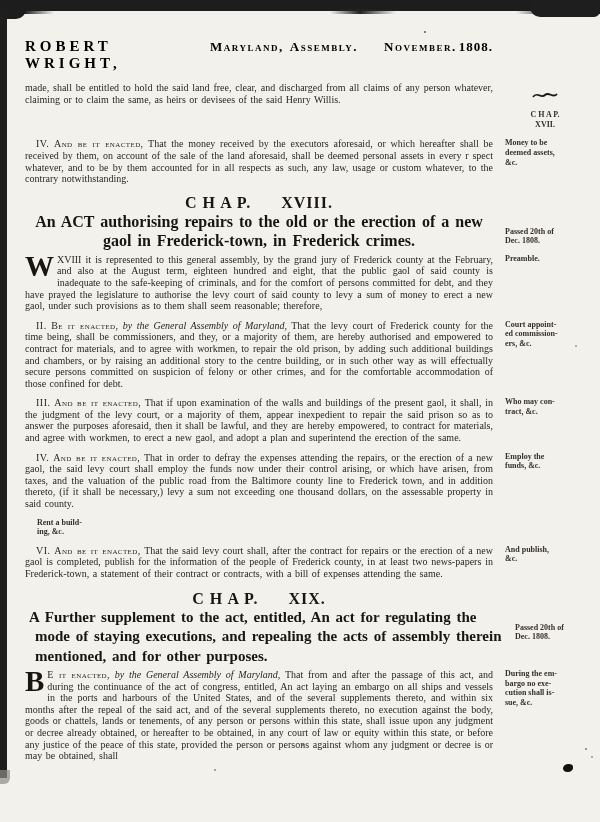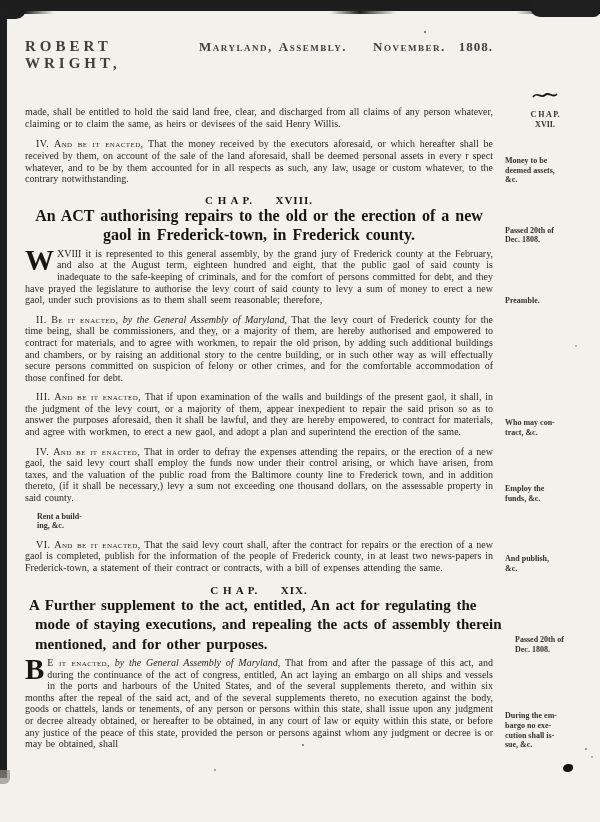--- a/index.html
+++ b/index.html
@@ -16,45 +16,45 @@
     background:linear-gradient(90deg,#1d1d1d 0%,#1d1d1d 4%,transparent 9%,transparent 55%,#222 60%,transparent 66%,transparent 86%,#1d1d1d 92%,#1d1d1d 100%);}
   .top-edge-blob-right{position:absolute;right:0;top:0;width:70px;height:17px;background:#1e1e1e;border-radius:0 0 6px 10px;}
   .top-edge-blob-left{position:absolute;left:0;top:0;width:26px;height:19px;background:#1d1d1d;border-radius:0 0 10px 4px;}
   .left-edge{position:absolute;left:0;top:8px;width:7px;height:770px;background:#1e1e1e;}
   .left-edge-fade{position:absolute;left:0;top:770px;width:10px;height:14px;background:#8d8b86;border-radius:0 0 6px 0;opacity:.7;}
   .ink-blot{position:absolute;left:563px;top:764px;width:10px;height:8px;background:#15130f;border-radius:60% 45% 55% 50%;}
   .speck{position:absolute;border-radius:50%;}
 
   
   .content{position:absolute;left:25px;top:38px;width:560px;}
-  .row{display:flex;align-items:flex-end;}
+  .row{display:flex;align-items:flex-start;}
   .main{width:468px;flex:0 0 468px;}
   .note{width:80px;flex:0 0 80px;padding-left:12px;font-size:8px;line-height:9.6px;
         color:#35302a;white-space:pre-line;font-weight:bold;}
   .note.center{text-align:center;}
 
   
-  .header-row{display:flex;justify-content:center;align-items:baseline;width:468px;margin:0 0 10px 0;color:#404040;}
+  .header-row{display:flex;justify-content:center;align-items:baseline;width:468px;margin:0 0 10px 0;color:#000000;}
   .hdr-name{font-size:15px;letter-spacing:4px;font-weight:bold;}
   .hdr-sc{font-size:13px;font-variant:small-caps;letter-spacing:1.5px;font-weight:bold;margin-left:6px;}
   .hdr-month{margin-left:26px;}
-  .hdr-year{font-size:13px;margin-left:13px;font-weight:bold;letter-spacing:1px;}
+  .hdr-year{font-size:13px;margin-left:2px;font-weight:bold;letter-spacing:1px;}
 
   
   .para{font-size:10px;line-height:11.6px;text-align:justify;word-spacing:1px;}
   .para.indent{text-indent:11px;}
   .sc{font-variant:small-caps;letter-spacing:.4px;}
   .it{font-style:italic;}
   .num{letter-spacing:.5px;}
   .gap8{margin-top:8px;}
   .gap9{margin-top:9px;}
   .gap10{margin-top:10px;}
   .gap3{margin-top:3px;}
 
-  .chap-heading{font-size:11px;letter-spacing:1px;text-align:center;white-space:pre;
+  .chap-heading{font-size:16px;letter-spacing:1px;text-align:center;white-space:pre;
     color:#19160f;font-weight:bold;width:468px;}
   .act-title{font-size:16px;line-height:19.5px;font-weight:bold;text-align:center;color:#19160f;word-spacing:2px;}
   .act-title.left{text-align:left;font-size:15px;text-indent:-6px;padding-left:10px;}
   .passed-note{margin-top:15px;}
 
   .dropcap{float:left;font-size:29px;line-height:23px;font-weight:bold;color:#19160f;
     padding:1px 3px 0 0;}
   .squiggle{display:block;margin:0 auto 1px auto;}
 </style>
 </head>
@@ -105,40 +105,43 @@
       </div>
       <div class="note">Money to be
 deemed assets,
 &amp;c.</div>
     </div>
 
     <div class="row gap9">
       <div class="chap-heading">C H A P.      XVIII.</div>
     </div>
     <div class="row">
-      <div class="main act-title">An ACT authorising repairs to the old or the erection of a new gaol in Frederick-town, in Frederick county.</div>
+      <div class="main act-title">An ACT authorising repairs to the old or the erection of a new gaol in Frederick-town, in Frederick crimes.</div>
       <div class="note passed-note">Passed 20th of
 Dec. 1808.</div>
     </div>
 
     <div class="row gap3">
       <div class="main para">
         <span class="dropcap">W</span><span>XVIII</span>
         <span>it is represented to this general assembly, by the grand jury of Frederick county at the February, and also at the August term, eighteen hundred and eight, that the public gaol of said county is inadequate to the safe-keeping of criminals, and for the comfort of persons committed for debt, and they have prayed the legislature to authorise the levy court of said county to levy a sum of money to erect a new gaol, under such provisions as to them shall seem reasonable; therefore,</span>
       </div>
       <div class="note">Preamble.</div>
     </div>
 
     <div class="row gap8">
       <div class="main para indent">
         <span class="num">II.</span>
         <span class="sc">Be it enacted,</span>
         <span class="it">by the General Assembly of Maryland,</span>
         <span>That the levy court of Frederick county for the time being, shall be commissioners, and they, or a majority of them, are hereby authorised and empowered to contract for materials, and to agree with workmen, to repair the old prison, by adding such additional buildings and chambers, or by raising an additional story to the centre building, or in such other way as will effectually secure persons committed on suspicion of felony or other crimes, and for the comfortable accommodation of those confined for debt.</span>
       </div>
+      <div class="note">Court appoint-
+ed commission-
+ers, &amp;c.</div>
     </div>
 
     <div class="row gap8">
       <div class="main para indent">
         <span class="num">III.</span>
         <span class="sc">And be it enacted,</span>
         
         <span>That if upon examination of the walls and buildings of the present gaol, it shall, in the judgment of the levy court, or a majority of them, appear inexpedient to repair the said prison so as to answer the purposes aforesaid, then it shall be lawful, and they are hereby empowered, to contract for materials, and agree with workmen, to erect a new gaol, and adopt a plan and superintend the erection of the same.</span>
       </div>
       <div class="note">Who may con-

